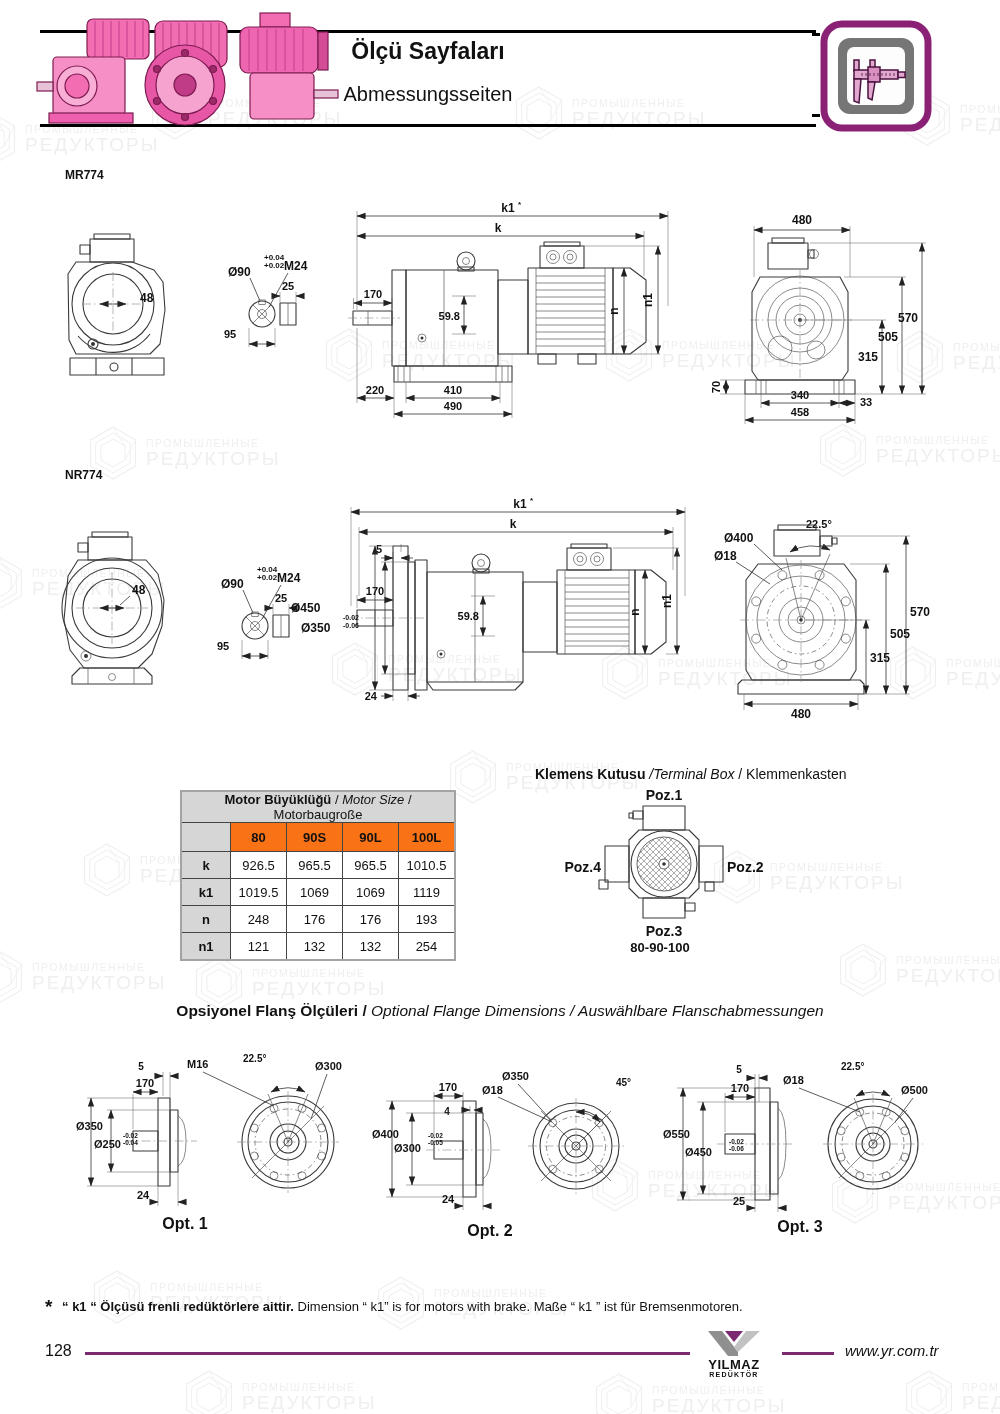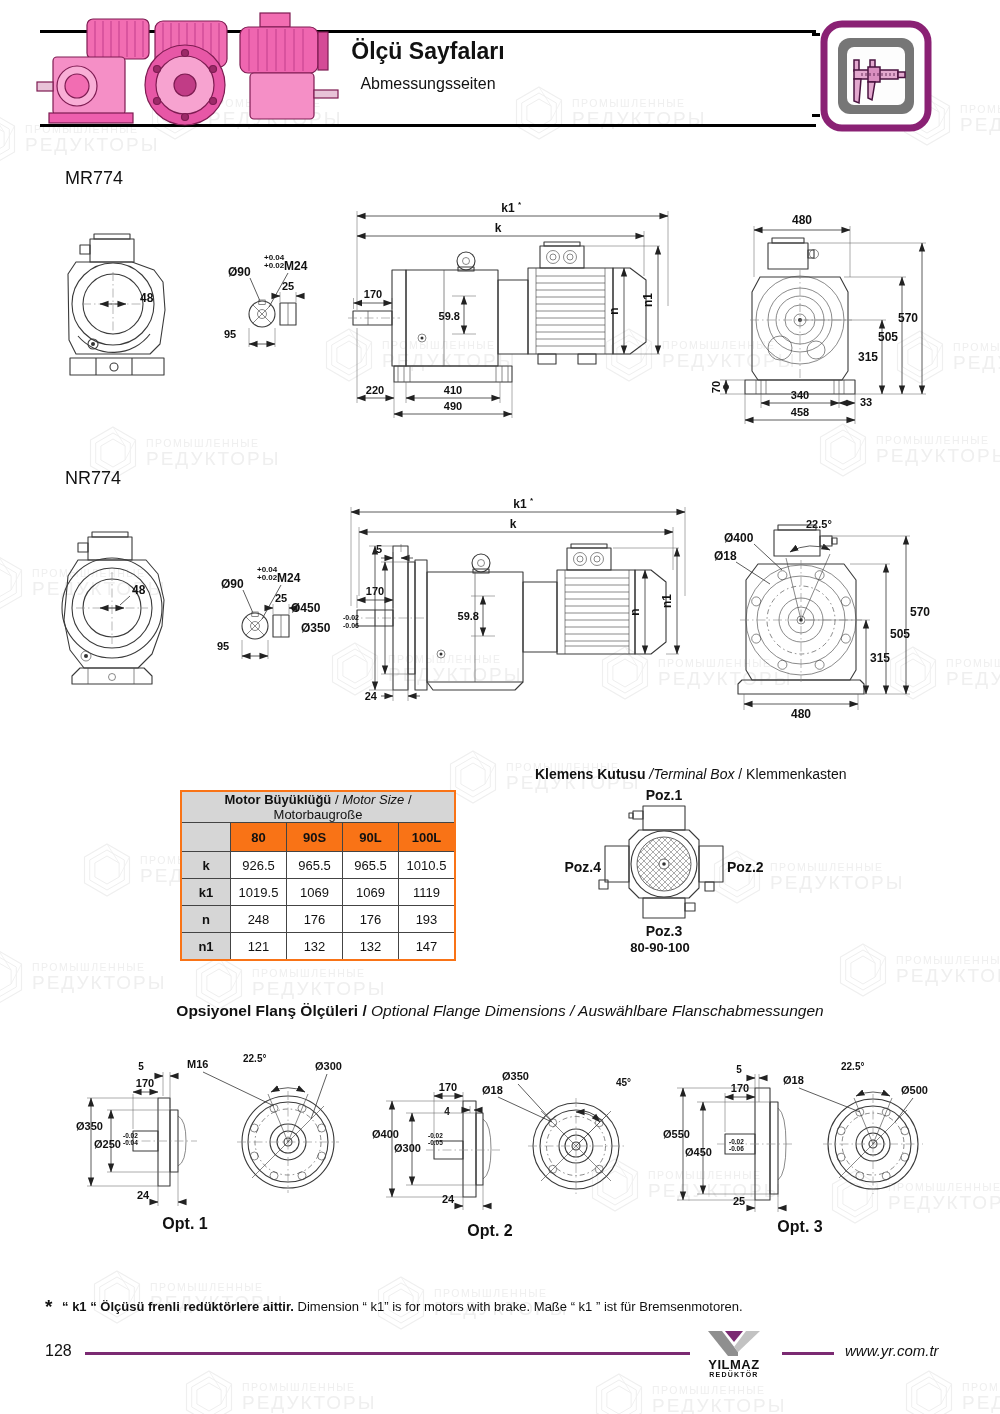--- a/index.html
+++ b/index.html
@@ -11,27 +11,27 @@
   .wm { position:absolute; display:flex; align-items:center; gap:6px; color:#efefef; pointer-events:none; }
   .wm .wt { display:flex; flex-direction:column; line-height:1.05; }
   .wm .t1 { font-size:10.5px; letter-spacing:1.5px; }
   .wm .t2 { font-size:19px; letter-spacing:2px; }
 
   
   .header-box { left:40px; top:30px; width:776px; height:90px; border-top:3px solid #000;
                 border-bottom:3px solid #000; text-align:center; padding-top:1px; }
   .header-box .h1 { font-size:23px; font-weight:bold; margin-top:4px; }
   .header-box .h2 { font-size:20px; font-style:italic; margin-top:2px; }
-  .header-box .h3 { font-size:16px; margin-top:10px; }
+  .header-box .h3 { font-size:20px; margin-top:18px; }
   .conn { background:#000; height:3px; width:8px; }
 
   .note { left:45px; top:128px; width:930px; font-size:12px; }
   .note .b { font-weight:bold; } .note .i { font-style:italic; }
 
-  .model-title { font-size:18px; font-weight:normal; }
+  .model-title { font-size:12px; font-weight:bold; }
 
   
   svg.draw { position:absolute; overflow:visible; }
   svg text { font-family:"Liberation Sans", sans-serif; font-weight:bold; fill:#111; }
   .d12 { font-size:12px; } .d11 { font-size:11px; } .d10 { font-size:10px; }
   .d8 { font-size:8px; } .d65 { font-size:6.5px; } .d7 { font-size:7px; } .d14 { font-size:14px; }
   .dl  { fill:none; stroke:#3a3a3a; stroke-width:1.1; stroke-linejoin:round; }
   .dl2 { fill:none; stroke:#4a4a4a; stroke-width:0.65; }
   .dim { fill:none; stroke:#333; stroke-width:0.8; }
   .ext { fill:none; stroke:#666; stroke-width:0.55; }
@@ -40,21 +40,21 @@
   .dima { marker-start:url(#arr); marker-end:url(#arr); }
   .dme  { marker-end:url(#arr); }
 
   
   .dim-table { border-collapse:collapse; font-size:13px; }
   .dim-table td { border:1px solid #444; text-align:center; padding:0; }
   .dim-table .tt { background:#d6d6d6; height:30px; font-size:13px; padding:0 6px; }
   .dim-table .hd { background:#f97316; font-weight:bold; height:28px; width:55px; }
   .dim-table .rl { background:#d6d6d6; font-weight:bold; width:48px; height:26px; }
   .dim-table .vl { background:#fff; height:26px; }
-  .dim-table { border:2px solid #f97316; }
+  .dim-table { border:2px solid #a3a3a3; }
   .tt .b { font-weight:bold; } .tt .i { font-style:italic; font-weight:normal; } .tt .n { font-weight:normal; }
 
   .tb-heading { font-size:14px; }
   .tb-heading .b { font-weight:bold; } .tb-heading .i { font-style:italic; }
   .tb-caption { width:230px; text-align:center; font-weight:bold; font-size:13px; }
 
   .flange-heading { width:1000px; text-align:center; font-size:15.5px; }
   .flange-heading .b { font-weight:bold; } .flange-heading .i { font-style:italic; }
 
   .opt-label { width:110px; text-align:center; font-size:16px; font-weight:bold; }
@@ -825,21 +825,21 @@
       <td class="vl">248</td>
       <td class="vl">176</td>
       <td class="vl">176</td>
       <td class="vl">193</td>
     </tr>
     <tr>
       <td class="rl">n1</td>
       <td class="vl">121</td>
       <td class="vl">132</td>
       <td class="vl">132</td>
-      <td class="vl">147</td>
+      <td class="vl">254</td>
     </tr>
   </tbody>
     </table>
 
   <div class="abs tb-heading" style="left:535px;top:766px">
     <span class="b">Klemens Kutusu</span><span class="i"><span> /</span><span>Terminal Box</span></span><span> / </span><span>Klemmenkasten</span>
   </div>
 
   <svg class="draw" style="left:545px;top:786px" width="230" height="152" viewBox="0 0 230 152">
     <text class="d14" x="119" y="14" text-anchor="middle">Poz.1</text>

